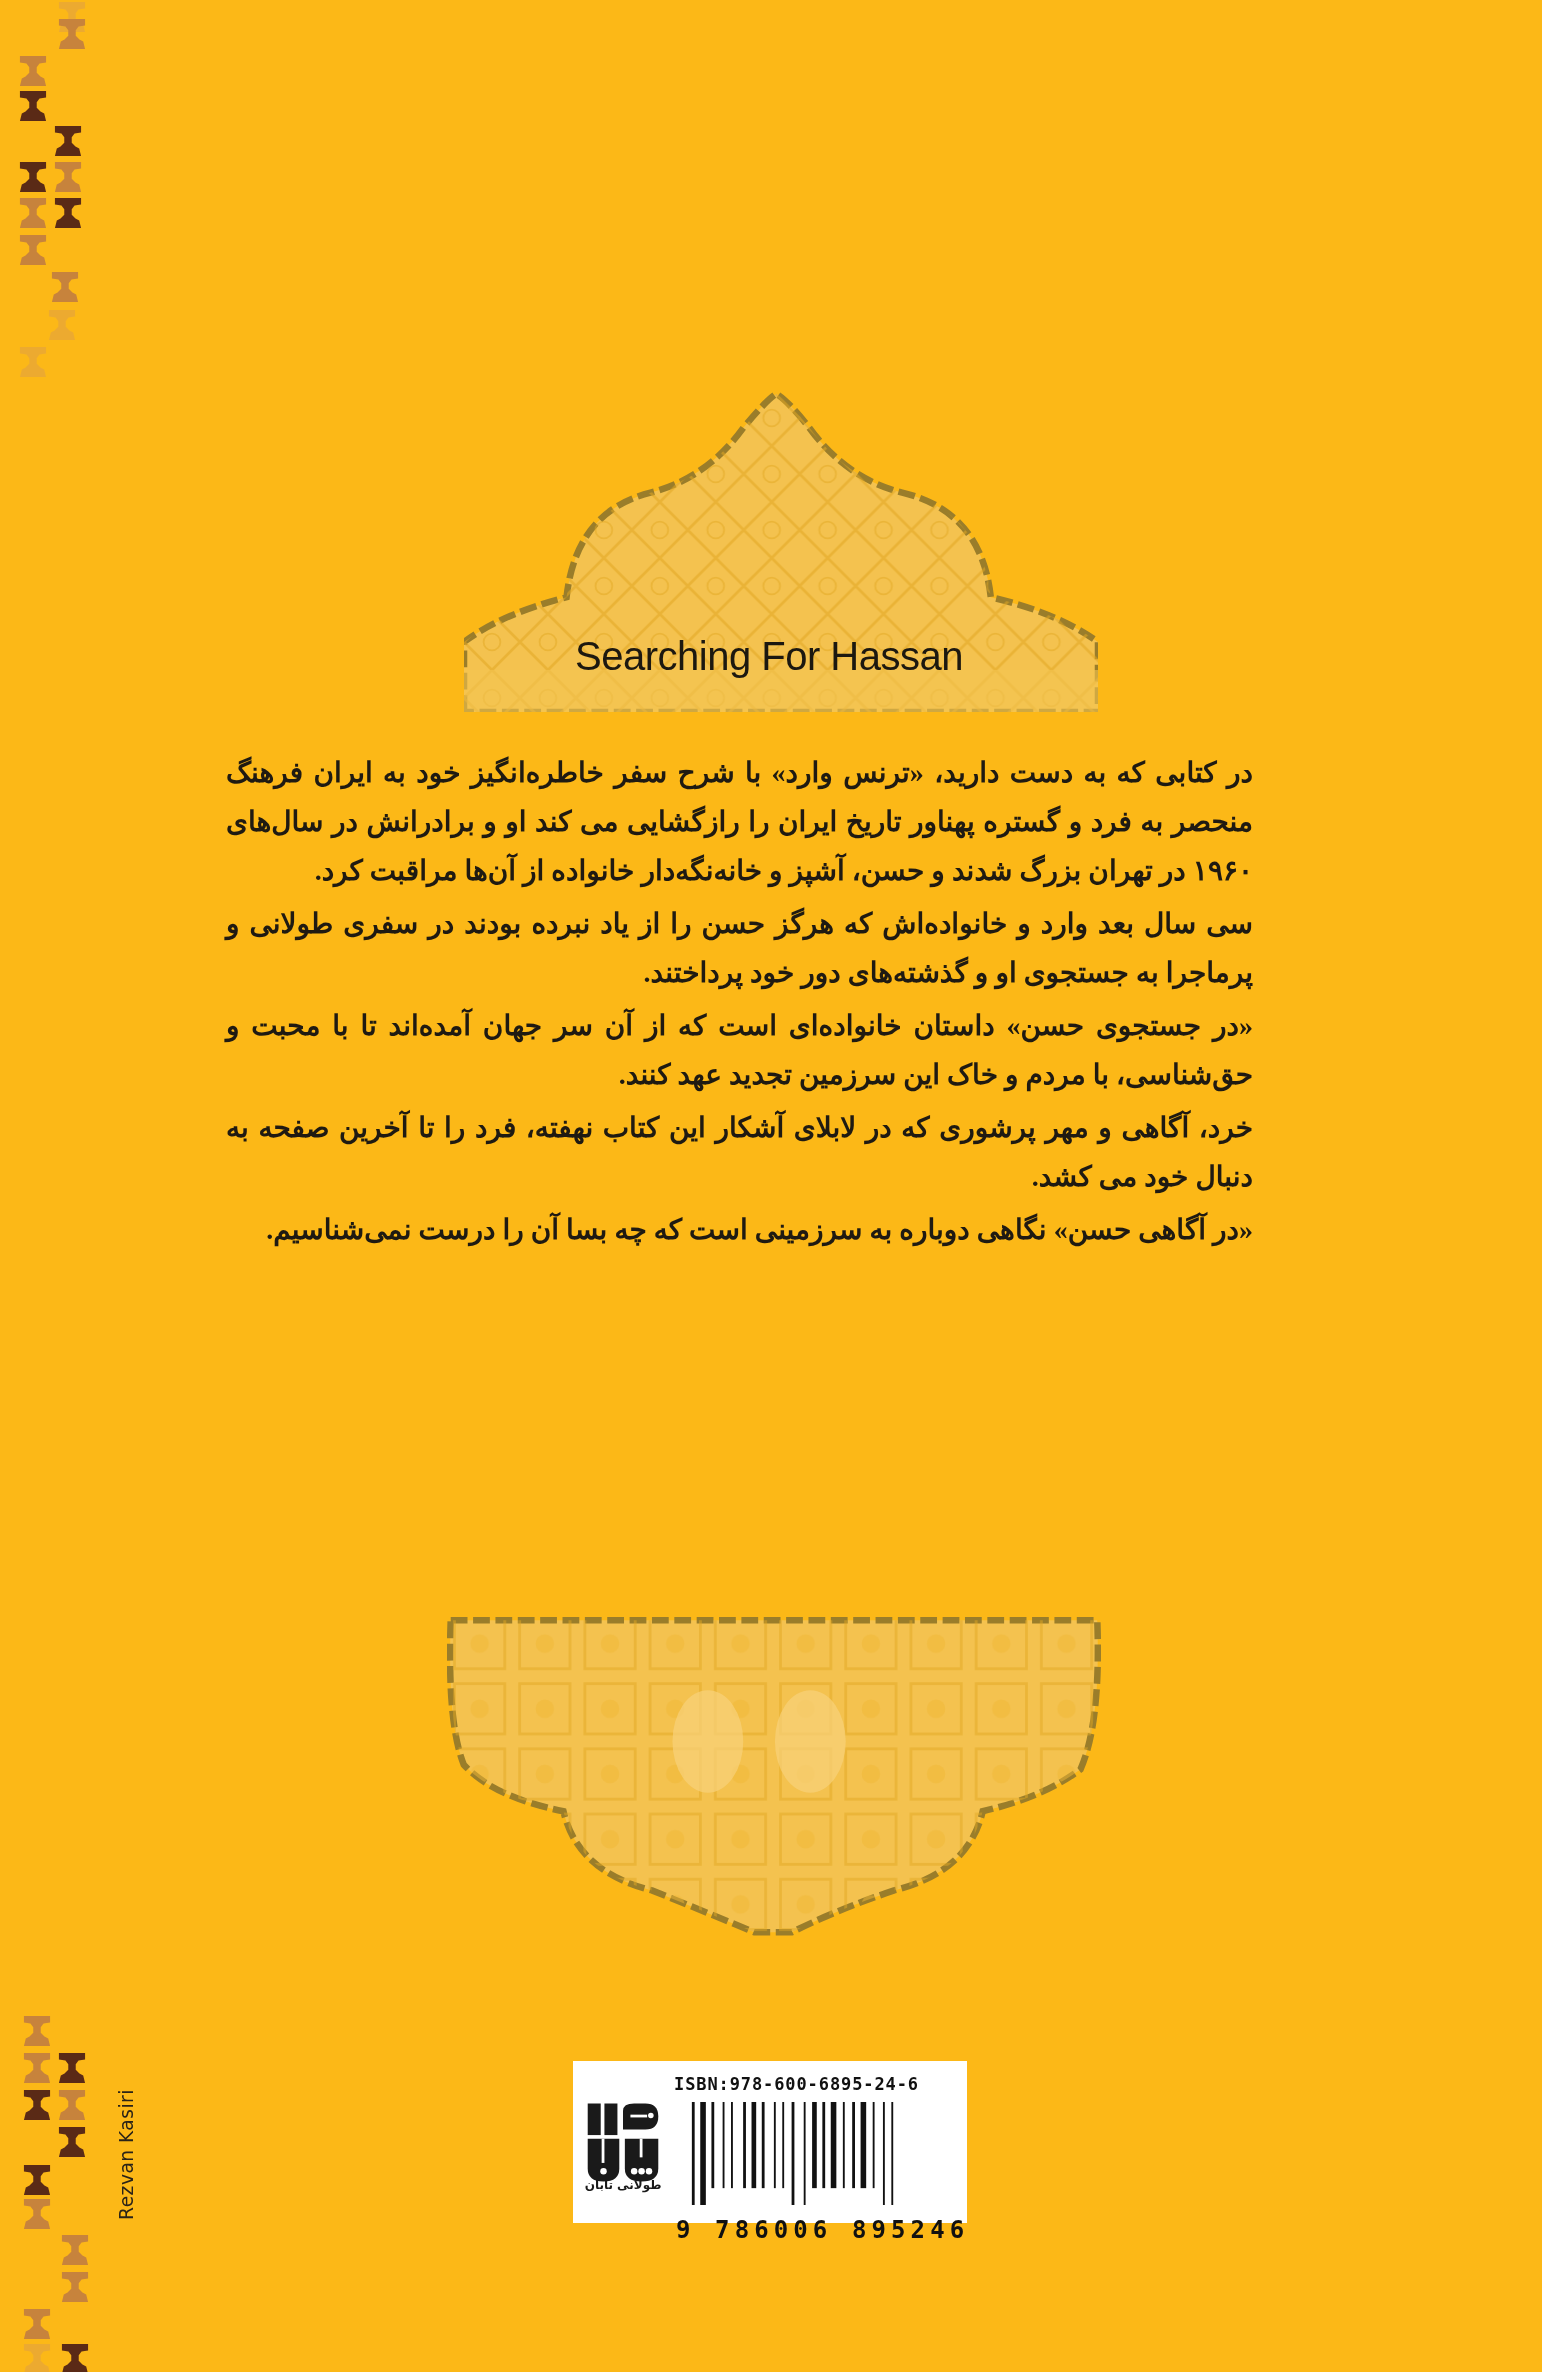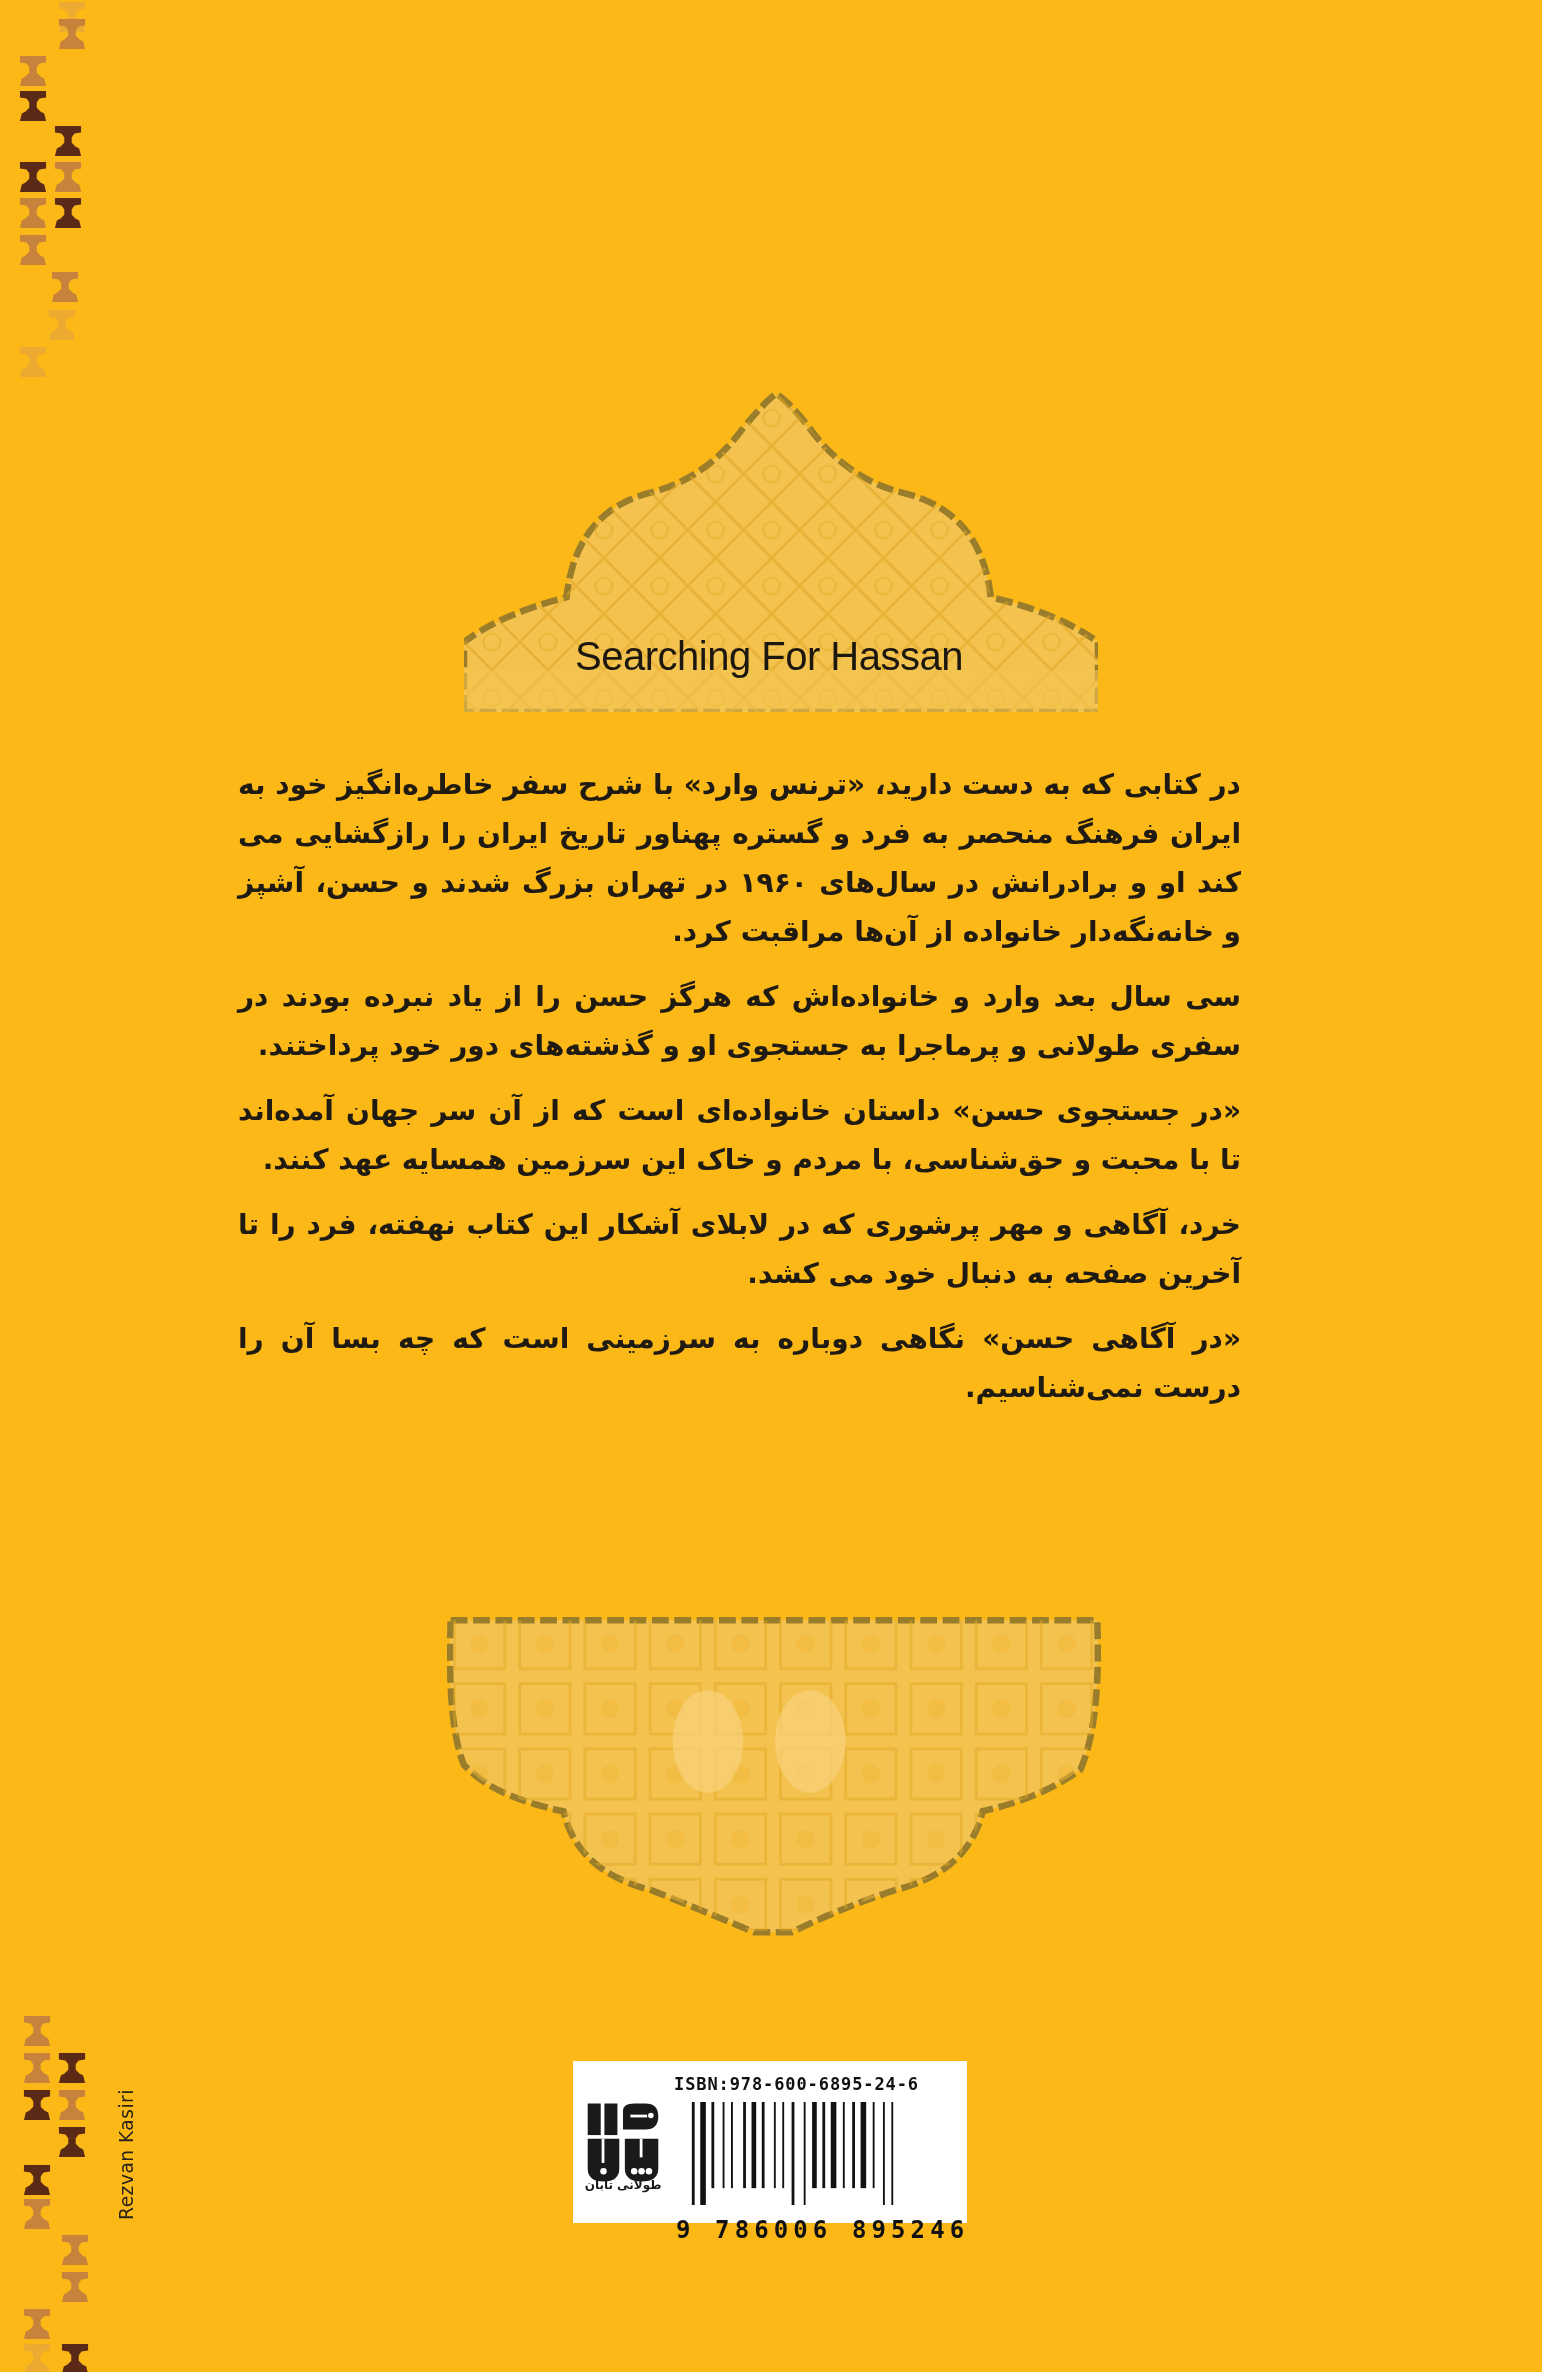--- a/index.html
+++ b/index.html
@@ -29,21 +29,21 @@
     text-align: center; font-family: "Liberation Sans", sans-serif;
     font-size: 40px; color: #1c1810; letter-spacing: -0.5px; white-space: nowrap;
   }
 
   .blurb {
     position: absolute; left: 222px; top: 744px; width: 1035px;
     direction: rtl; text-align: justify; text-align-last: right;
     font-family: "DejaVu Sans", sans-serif; font-weight: bold;
     font-size: 28px; line-height: 49px; color: #1f1a12;
   }
-  .blurb p { margin: 16px; }
+  .blurb p { margin: 4px; font-family: Liberation Serif, serif; }
 
   .credit {
     position: absolute; left: 56px; top: 2144px;
     transform: rotate(-90deg); transform-origin: center center;
     font-family: "DejaVu Sans", sans-serif; font-size: 18.6px;
     color: #2a2318; white-space: nowrap; letter-spacing: 0.5px;
     width: 140px; text-align: center;
   }
 
   .barcode-box {
@@ -224,21 +224,21 @@
   <div class="title-fa">
     <svg viewBox="0 0 430 66">
       <text x="430" y="52" text-anchor="end" direction="rtl" font-family="DejaVu Sans, sans-serif" font-size="50" font-weight="bold" fill="#F6CB5C" stroke="#1c1810" stroke-width="1.6">درجستجوی حسن</text>
     </svg>
   </div>
   <div class="title-en">Searching For Hassan</div>
 
   <div class="blurb">
     <p>در کتابی که به دست دارید، «ترنس وارد» با شرح سفر خاطره‌انگیز خود به ایران فرهنگ منحصر به فرد و گستره پهناور تاریخ ایران را رازگشایی می کند او و برادرانش در سال‌های ۱۹۶۰ در تهران بزرگ شدند و حسن، آشپز و خانه‌نگه‌دار خانواده از آن‌ها مراقبت کرد.</p>
     <p>سی سال بعد وارد و خانواده‌اش که هرگز حسن را از یاد نبرده بودند در سفری طولانی و پرماجرا به جستجوی او و گذشته‌های دور خود پرداختند.</p>
-    <p>«در جستجوی حسن» داستان خانواده‌ای است که از آن سر جهان آمده‌اند تا با محبت و حق‌شناسی، با مردم و خاک این سرزمین همسایه عهد کنند.</p>
+    <p>«در جستجوی حسن» داستان خانواده‌ای است که از آن سر جهان آمده‌اند تا با محبت و حق‌شناسی، با مردم و خاک این سرزمین تجدید عهد کنند.</p>
     <p>خرد، آگاهی و مهر پرشوری که در لابلای آشکار این کتاب نهفته، فرد را تا آخرین صفحه به دنبال خود می کشد.</p>
     <p>«در آگاهی حسن» نگاهی دوباره به سرزمینی است که چه بسا آن را درست نمی‌شناسیم.</p>
   </div>
 
   <div class="ornament" style="left:447px; top:1611px; width:654px; height:326px;">
     <svg viewBox="0 0 702 350" preserveAspectRatio="none">
       <defs>
         <pattern id="lattice2" width="70" height="70" patternUnits="userSpaceOnUse">
           <rect x="8" y="8" width="54" height="54" fill="none" stroke="#e2a722" stroke-width="3" opacity="0.5"></rect>
           <circle cx="35" cy="35" r="10" fill="#efb736" opacity="0.5"></circle>

